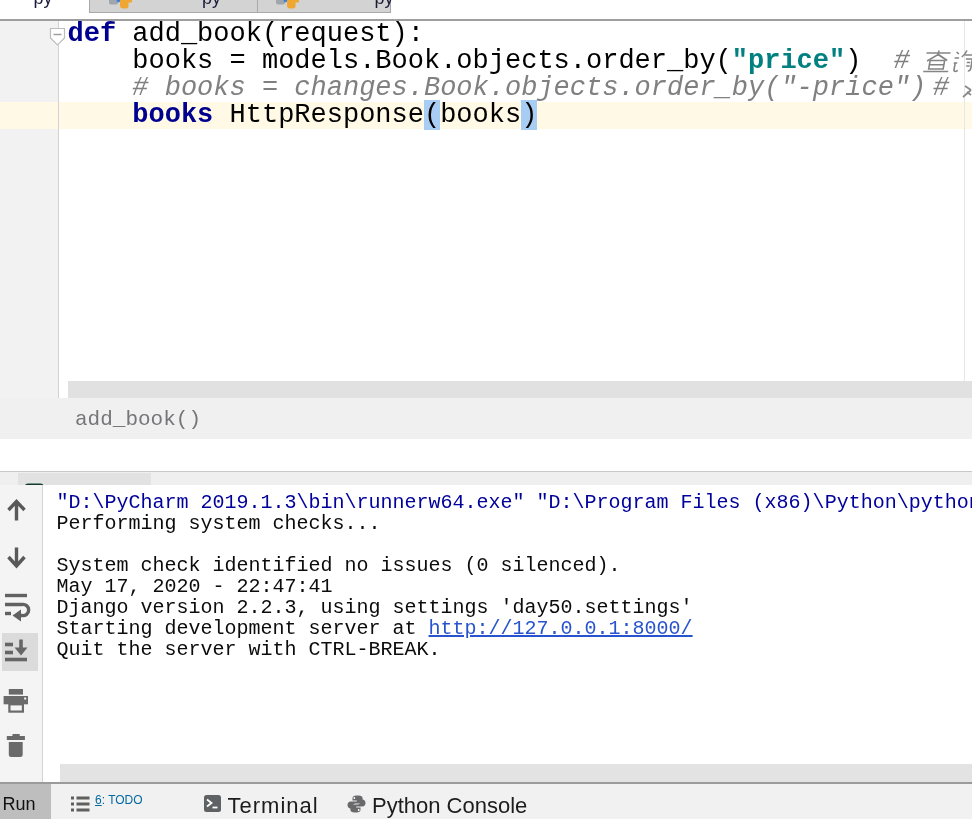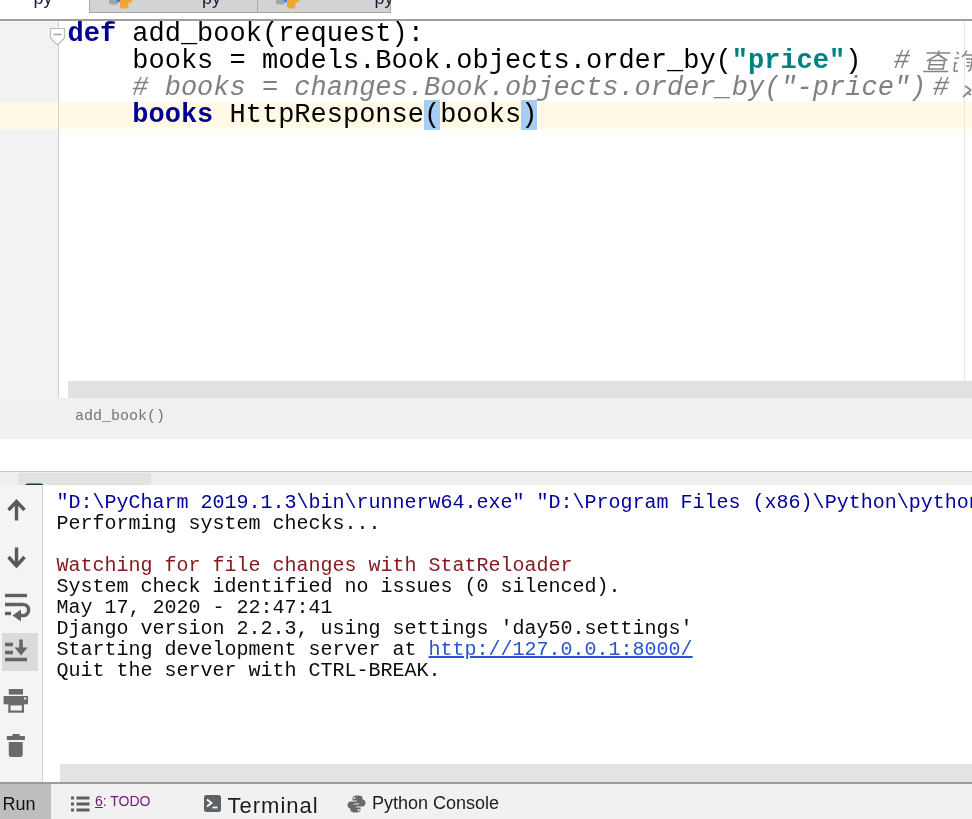--- a/index.html
+++ b/index.html
@@ -79,21 +79,21 @@
       <path d="M1,19 L9,12"></path>
         <path d="M3,8 l6,4"></path>
         <path d="M5,14 l4,3"></path>
     </g>
   </svg>
 
   <div class="abs" style="left:67.5px;top:360px;width:904.5px;height:17.5px;background:#e1e1e1;"></div>
 </div>
 
 <div class="abs" style="left:0;top:398px;width:972px;height:41px;background:#f0f0f0;">
-  <span class="abs mono" style="left:75px;top:10px;font-size:15px;color:#76767a;">add_book()</span>
+  <span class="abs mono" style="left:75px;top:10px;font-size:21px;color:#76767a;">add_book()</span>
 </div>
 
 <div class="abs" style="left:0;top:439px;width:972px;height:45.5px;background:#efefef;border-top:1px solid #c9c9c9;box-sizing:border-box;margin-top:32px;">
   <div class="abs" style="left:17.5px;top:1px;width:133px;height:44.5px;background:#e2e2e2;"></div>
 
   <svg class="abs" style="left:23px;top:11px;" width="26" height="27" viewBox="0 0 26 27">
     <rect x="0.5" y="0.5" width="21.5" height="21.5" rx="5" fill="#103e2e"></rect>
     <circle cx="22" cy="21.5" r="4.4" fill="#103e2e"></circle>
     <text x="5" y="16" font-family="Liberation Sans" font-size="14" font-weight="bold" fill="#fff">dj</text>
   </svg>
@@ -143,21 +143,20 @@
     <g fill="#6a6a6a">
       <rect x="12.5" y="249" width="7.2" height="3"></rect>
       <rect x="6.8" y="251" width="18.1" height="4"></rect>
       <path d="M8.8,257 h13.9 v12.5 a2.5,2.5 0 0 1 -2.5,2.5 h-8.9 a2.5,2.5 0 0 1 -2.5,-2.5 z"></path>
     </g>
   </svg>
 
   <pre class="abs mono" id="cons" style="left:56.5px;top:7px;font-size:20px;line-height:21px;color:#0c0c0c;"><span style="color:#00009c;">"D:\PyCharm 2019.1.3\bin\runnerw64.exe" "D:\Program Files (x86)\Python\python</span>
 Performing system checks...
 
-<span style="color:#84181b;">Watching for file changes with StatReloader</span>
 System check identified no issues (0 silenced).
 May 17, 2020 - 22:47:41
 Django version 2.2.3, using settings 'day50.settings'
 Starting development server at <span style="color:#2753ce;text-decoration:underline;text-align:center;">http://127.0.0.1:8000/</span>
 Quit the server with CTRL-BREAK.</pre>
 
   <div class="abs" style="left:60px;top:279.5px;width:912px;height:18px;background:#e3e3e3;"></div>
 </div>
 
 <div class="abs" style="left:0;top:782px;width:972px;height:1.6px;background:#9b9b9b;"></div>
@@ -168,36 +167,36 @@
   <svg class="abs" style="left:71px;top:12.5px;" width="19" height="16" viewBox="0 0 19 16">
     <g fill="#5f5f5f">
       <rect x="0" y="0.5" width="3" height="3"></rect>
         <rect x="5.5" y="0.5" width="13" height="3"></rect>
       <rect x="0" y="6.5" width="3" height="3"></rect>
         <rect x="5.5" y="6.5" width="13" height="3"></rect>
       <rect x="0" y="12.5" width="3" height="3"></rect>
         <rect x="5.5" y="12.5" width="13" height="3"></rect>
     </g>
   </svg>
-  <span class="abs" style="left:95px;top:9px;font-size:14px;color:#701a75;"><u>6</u>: TODO</span>
+  <span class="abs" style="left:95px;top:9px;font-size:12px;color:#0369a1;"><u>6</u>: TODO</span>
 
   <svg class="abs" style="left:204px;top:11.5px;" width="17" height="17" viewBox="0 0 17 17">
     <rect x="0" y="0" width="17" height="17" rx="2.5" fill="#5f6265"></rect>
     <path d="M3,4.5 L7.5,8 L3,11.5" stroke="#fff" stroke-width="1.8" fill="none"></path>
     <line x1="8.5" y1="12.5" x2="13.5" y2="12.5" stroke="#fff" stroke-width="1.8"></line>
   </svg>
   <span class="abs" style="left:227.5px;top:9px;font-size:22px;letter-spacing:1px;color:#1c1c1c;">Terminal</span>
 
   <svg class="abs" style="left:347px;top:11px;" width="19" height="18" viewBox="0 0 19 18">
     <path d="M9.5,0.5 c-2.5,0 -4,1 -4,2.7 v2.3 h4.3 v1 H3.6 c-1.8,0 -3.1,1.4 -3.1,3.5 c0,2.1 1.3,3.5 3.1,3.5 h1.9 v-2.2 c0-1.6 1.3-2.8 3-2.8 h4.7 c1.4,0 2.4-1 2.4-2.4 V3.2 c0-1.7-1.5-2.7-4-2.7 z" fill="#69696c"></path>
     <path d="M9.5,17.5 c2.5,0 4,-1 4,-2.7 v-2.3 h-4.3 v-1 h6.2 c1.8,0 3.1,-1.4 3.1,-3.5 c0,-2.1-1.3,-3.5-3.1,-3.5 h-1.9 v2.2 c0,1.6-1.3,2.8-3,2.8 H5.8 c-1.4,0-2.4,1-2.4,2.4 v2.9 c0,1.7 1.5,2.7 4,2.7 z" fill="#69696c"></path>
     <circle cx="7.3" cy="3" r="0.9" fill="#fff"></circle>
     <circle cx="11.7" cy="15" r="0.9" fill="#fff"></circle>
   </svg>
-  <span class="abs" style="left:372px;top:9px;font-size:18px;color:#1c1c1c;">Python Console</span>
+  <span class="abs" style="left:372px;top:9px;font-size:22px;color:#1c1c1c;">Python Console</span>
 </div>
 
 <style>
   .kw{color:#000090;font-weight:bold;}
   .str{color:#008080;font-weight:bold;}
   .cmt{color:#808080;font-style:italic;}
   .pm{background:#a8cdf4;}
 </style>
 
 </body></html>

